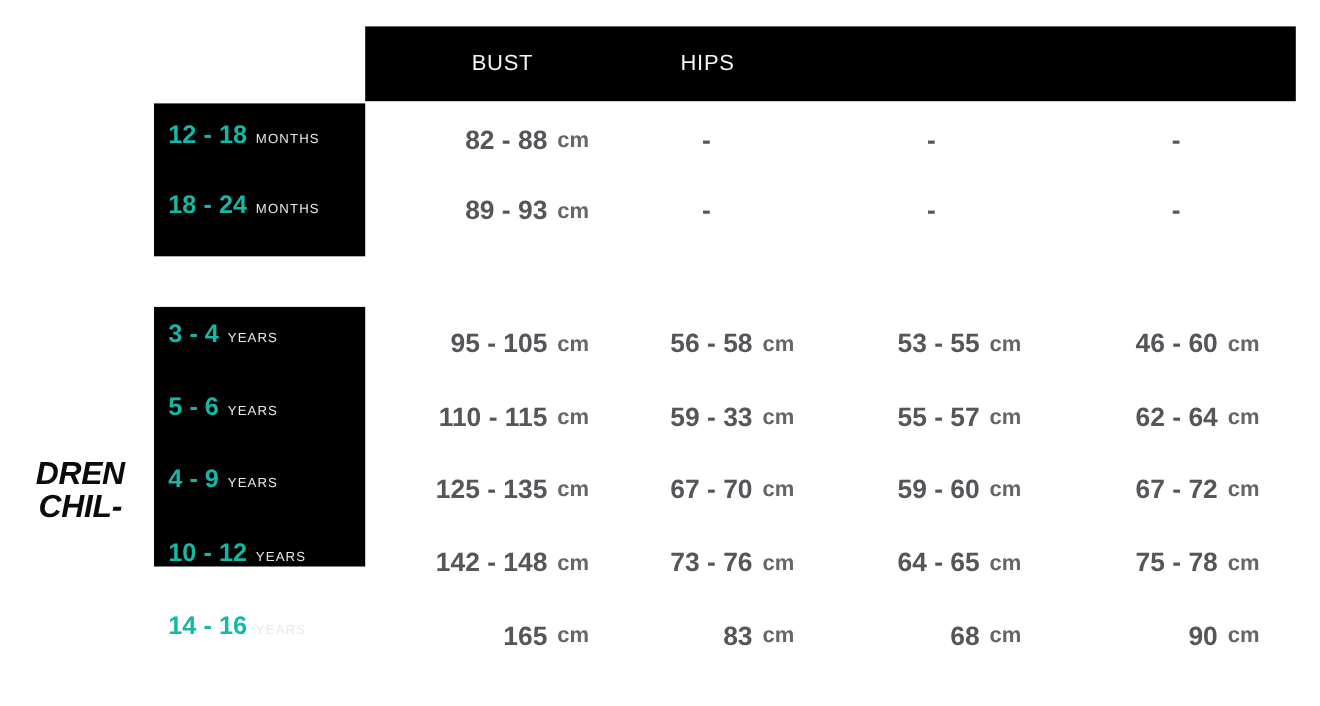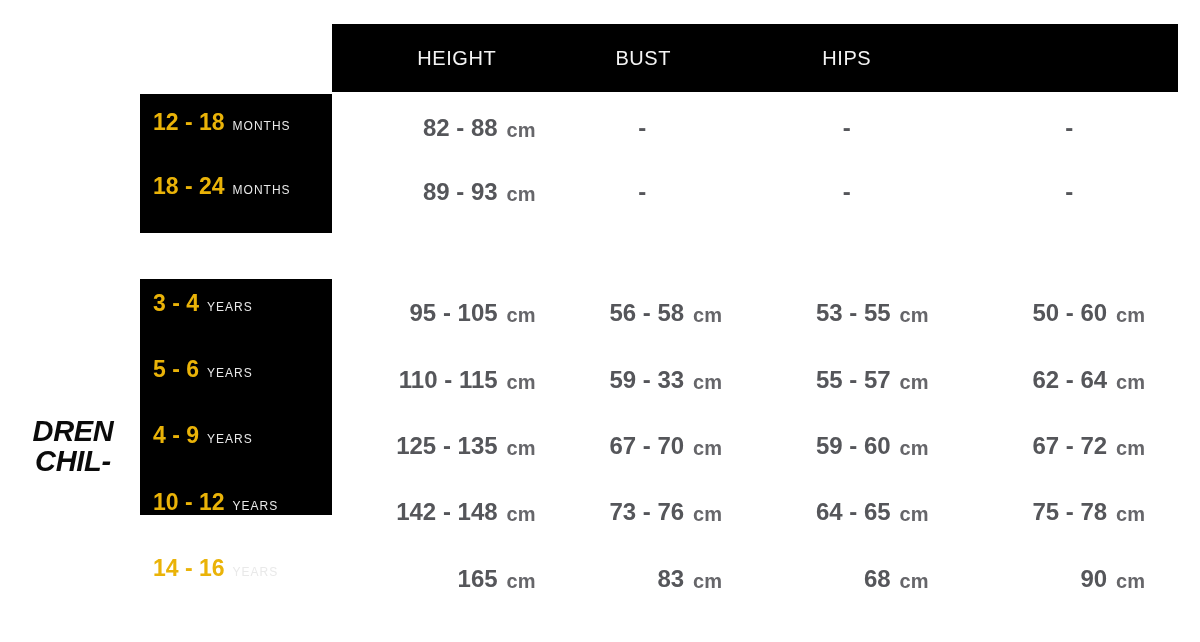--- a/index.html
+++ b/index.html
@@ -65,21 +65,21 @@
   .children-box { top: 279px; height: 236px; grid-template-rows: repeat(5, 66.4px); padding-top: 1px; }
   .age-row {
     display: flex;
     align-items: baseline;
     align-self: center;
     position: relative;
   }
   .babies-box .age-row   { top: -6px; }
   .children-box .age-row { top: -10px; }
   .age-num {
-    color: #eab308;
+    color: #14b8a6;
     font-weight: bold;
     font-size: 23px;
     white-space: pre;
   }
   .age-unit {
     color: #e9e9e9;
     font-weight: 400;
     font-size: 12px;
     letter-spacing: 1px;
     margin-left: 8px;
@@ -90,21 +90,21 @@
     position: absolute;
     left: 332px;
     width: 846px;
     display: grid;
     grid-template-columns: repeat(4, 1fr);
   }
   .babies-grid   { top: 96px;  grid-template-rows: repeat(2, 64px); }
   .children-grid { top: 280px; grid-template-rows: repeat(5, 66.4px); }
   .cell {
     display: flex;
-    align-items: flex-end;
+    align-items: center;
     justify-content: flex-end;
     align-self: center;
     box-sizing: border-box;
   }
   .cell:nth-child(4n+1) { padding-right: 8px; }
   .cell:nth-child(4n+2) { padding-right: 33px; }
   .cell:nth-child(4n+3) { padding-right: 38px; }
   .cell:nth-child(4n)   { padding-right: 33px; }
   .cell.dash { justify-content: center; padding-right: 0 !important; position: relative; }
   .cell.dash:nth-child(4n+2) { left: -7px; }
@@ -123,21 +123,20 @@
     margin-left: 9px;
   }
   .unit:empty { display: none; }
 </style>
 </head>
 <body>
 
 <div class="canvas">
 
   <header class="header-bar">
-    <div class="hcell">HEIGHT</div>
     <div class="hcell">BUST</div>
     <div class="hcell">HIPS</div>
   </header>
 
 
   <div class="label-box babies-box">
     <div class="age-row">
       <span class="age-num">12 - 18</span>
       <span class="age-unit">MONTHS</span>
     </div>
@@ -211,21 +210,21 @@
       </div>
     <div class="cell">
         <span class="val">56 - 58</span>
         <span class="unit">cm</span>
       </div>
     <div class="cell">
         <span class="val">53 - 55</span>
         <span class="unit">cm</span>
       </div>
     <div class="cell">
-        <span class="val">50 - 60</span>
+        <span class="val">46 - 60</span>
         <span class="unit">cm</span>
       </div>
     <div class="cell">
         <span class="val">110 - 115</span>
         <span class="unit">cm</span>
       </div>
     <div class="cell">
         <span class="val">59 - 33</span>
         <span class="unit">cm</span>
       </div>

